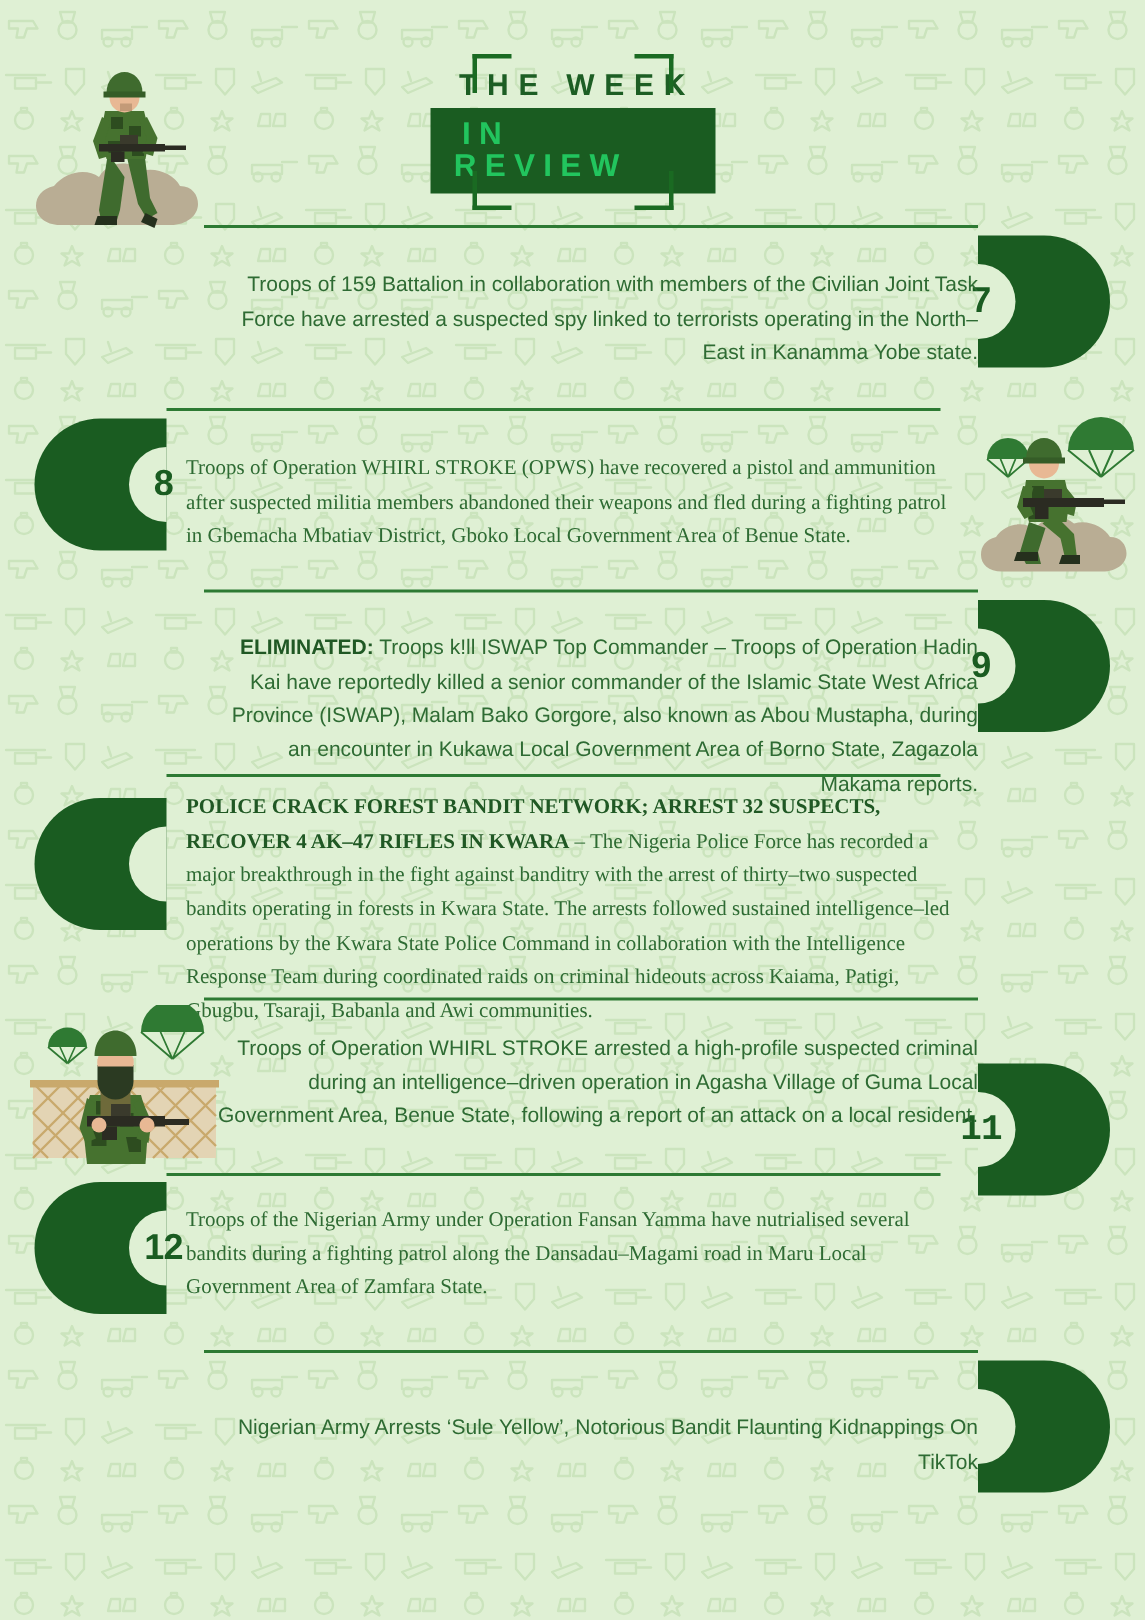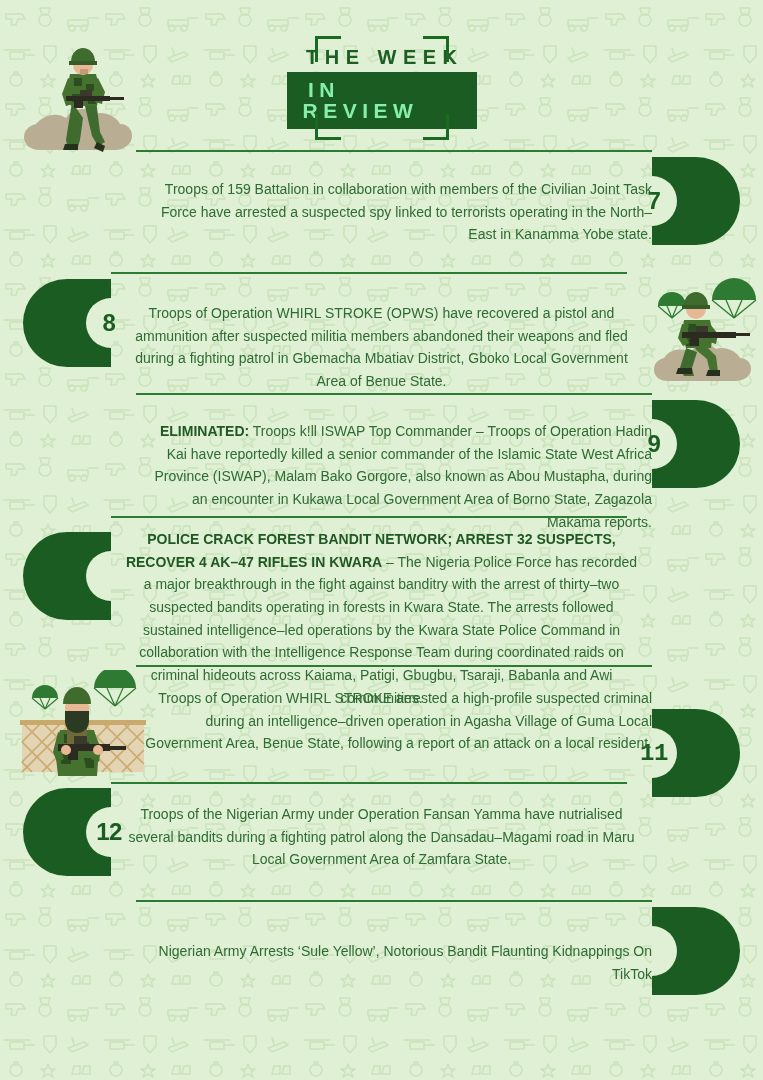--- a/index.html
+++ b/index.html
@@ -66,21 +66,21 @@
     font-size:20px;
     font-weight:700;
     letter-spacing:6.5px;
     color:#1d5e24;
     text-indent:6.5px;
     margin-bottom:5px;
     line-height:1;
   }
   #logo-line2{
     background:#1a5c21;
-    color:#86efac;
+    color:#22c55e;
     font-size:21px;
     font-weight:700;
     letter-spacing:5.5px;
     text-indent:5.5px;
     padding:7px 16px 8px 16px;
     line-height:1;
   }
 
   
   .item{
@@ -153,21 +153,22 @@
     color:#2e6b33;
   }
   .item.right .item-body{
     right:111px;
     left:136px;
     text-align:right;
   }
   .item.left .item-body{
     left:124px;
     right:124px;
-    text-align:center;
+    text-align:left;
+    font-family:Liberation Serif, serif;
   }
   .item-body b{ font-weight:700; color:#205824; }
 
   
   .illus{ position:absolute; z-index:3; }
 </style>
 </head>
 <body>
 
 <svg id="bg-pattern" viewBox="0 0 763 1080" preserveAspectRatio="none">

